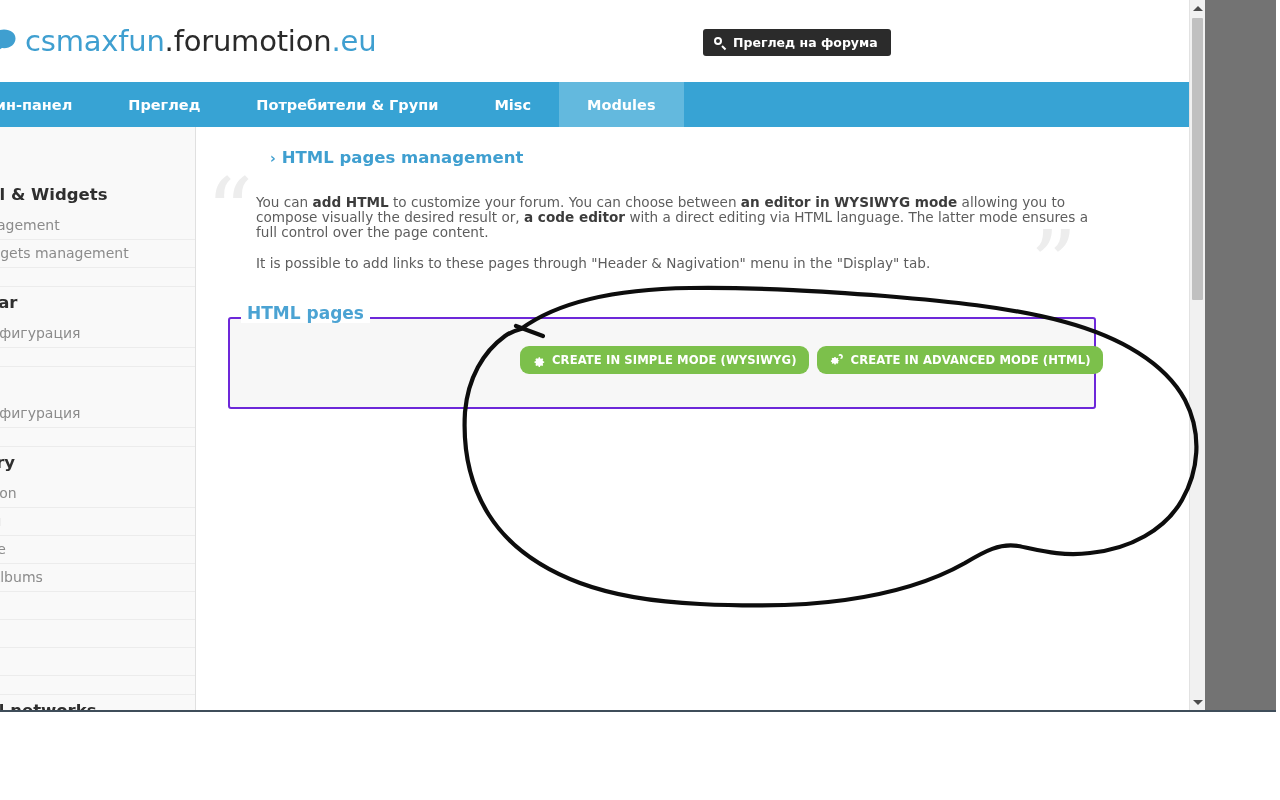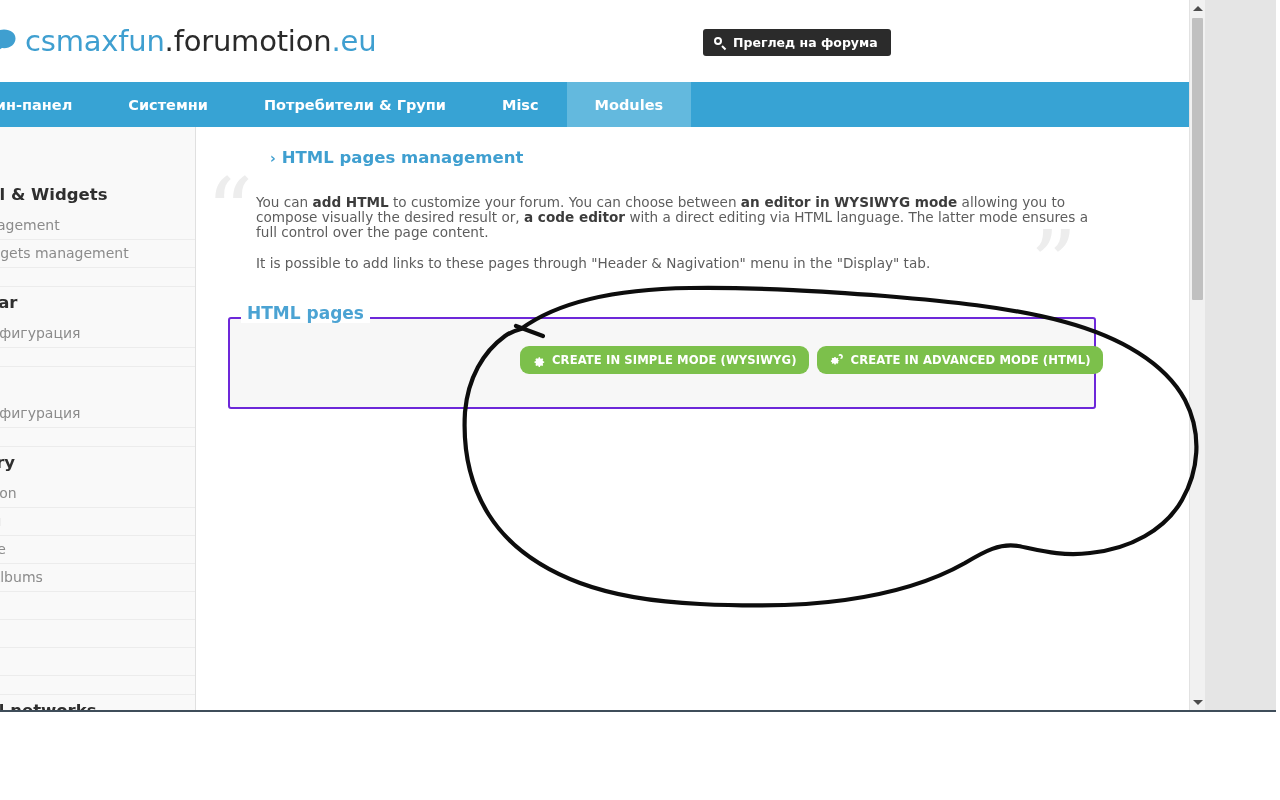--- a/index.html
+++ b/index.html
@@ -20,21 +20,21 @@
     overflow: hidden;
   }
 
   
   #viewport {
     position: absolute;
     left: 0;
     top: 0;
     width: 1276px;
     height: 712px;
-    background: #e5e5e5;
+    background: #737373;
     overflow: hidden;
     border-bottom: 2px solid #3f4d5a;
     box-sizing: border-box;
   }
 
   
   #page {
     position: absolute;
     left: -67px;
     top: 0;
@@ -435,21 +435,21 @@
 
         <button id="forum-preview-btn">
           <span class="mag"></span>
           <span>Преглед на форума</span>
         </button>
 
       </div>
 
       <div id="navbar">
         <div class="nav-item">Админ-панел</div>
-        <div class="nav-item">Системни</div>
+        <div class="nav-item">Преглед</div>
         <div class="nav-item">Потребители &amp; Групи</div>
         <div class="nav-item">Misc</div>
         <div class="nav-item active">Modules</div>
       </div>
 
       <div id="content">
 
         <div id="sidebar">
           <div class="side-title">ULES</div>
 

